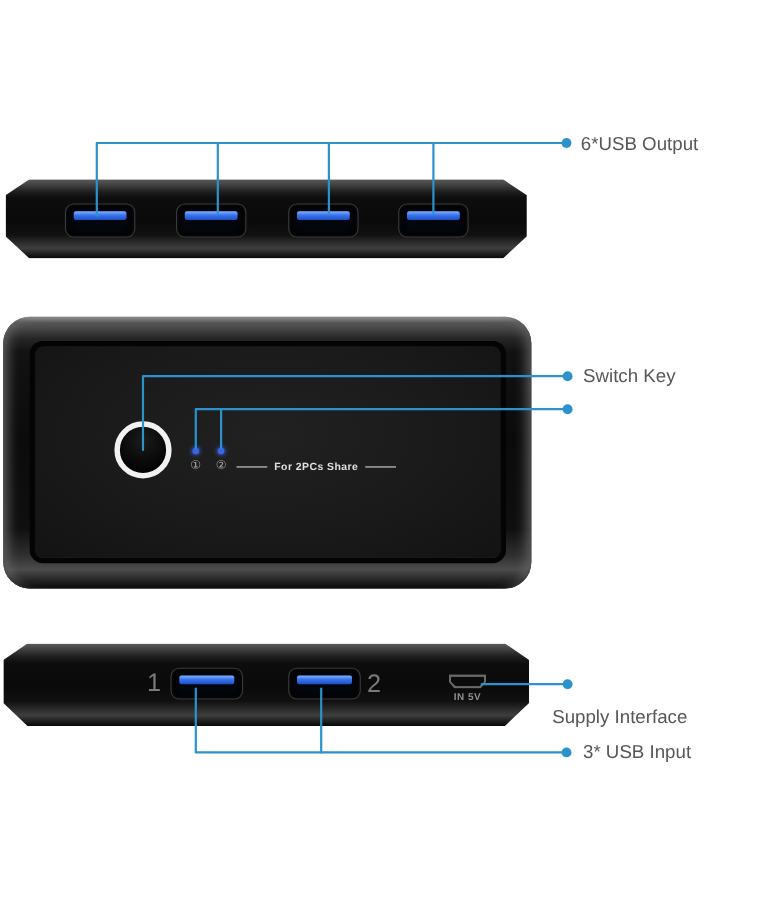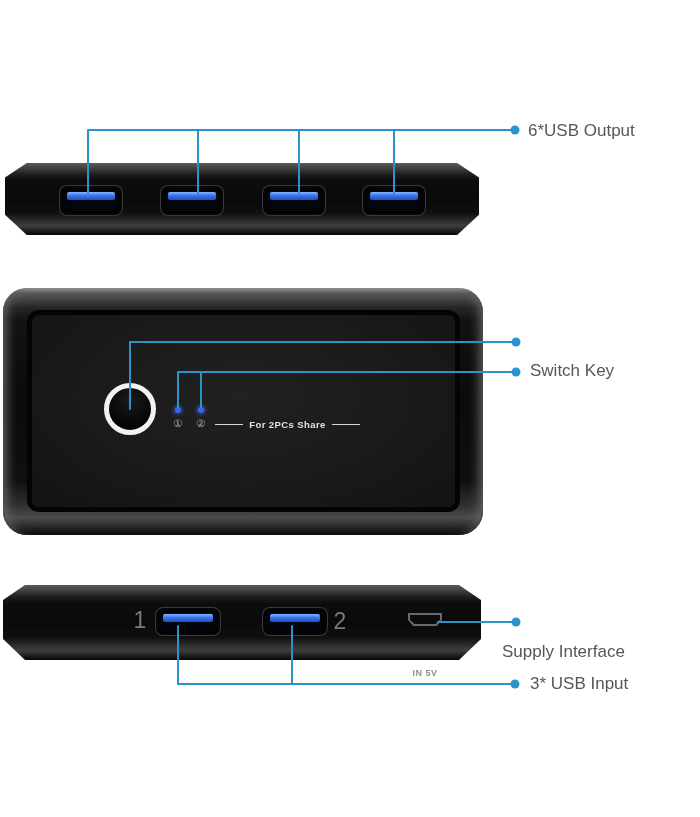--- a/index.html
+++ b/index.html
@@ -35,21 +35,21 @@
   .face-tagline .dashline{flex:1;height:1px;background:#d8d8d8;}
   .face-tagline .tagtext{font-size:9.5px;font-weight:bold;color:#e2e2e2;letter-spacing:.4px;white-space:nowrap;}
 
   
   .port-num{position:absolute;width:22px;text-align:center;font-size:23px;color:#7a7a7a;line-height:24px;}
   .micro-usb{position:absolute;left:405px;top:28px;width:34px;height:13px;
     clip-path:polygon(0 0,100% 0,100% 52%,85% 100%,15% 100%,0 52%);background:#6a6a6a;}
   .micro-usb-inner{position:absolute;left:2px;top:2px;right:2px;bottom:2px;
     clip-path:polygon(0 0,100% 0,100% 52%,85% 100%,15% 100%,0 52%);background:#0b0b0b;}
   .micro-usb-label{position:absolute;left:397px;top:43px;width:50px;text-align:center;
-    font-size:9px;font-weight:bold;color:#8f8f8f;letter-spacing:.5px;margin-top:40px;}
+    font-size:9px;font-weight:bold;color:#8f8f8f;letter-spacing:.5px;}
 
   
   .callout-label{position:absolute;font-size:17px;line-height:20px;color:#56575a;white-space:nowrap;}
 
   svg.callout-overlay{position:absolute;left:0;top:0;pointer-events:none;}
   svg.callout-overlay path{fill:none;stroke:#2b93cb;stroke-width:2;stroke-linecap:round;stroke-linejoin:round;}
   svg.callout-overlay circle{fill:#2b93cb;}
 </style>
 </head>
 <body>
@@ -119,17 +119,17 @@
 
     <path d="M438 622 L516 622"></path>
     <circle cx="516" cy="622" r="4.5"></circle>
 
     <path d="M178 626 L178 684 L515 684"></path>
     <path d="M292 626 L292 684"></path>
     <circle cx="515" cy="684" r="4.5"></circle>
   </svg>
 
   <div class="callout-label" style="left:528px;top:121px;">6*USB Output</div>
-  <div class="callout-label" style="left:530px;top:332px;margin-top:29px;">Switch Key</div>
+  <div class="callout-label" style="left:530px;top:332px;">Switch Key</div>
   <div class="callout-label" style="left:502px;top:642px;">Supply Interface</div>
   <div class="callout-label" style="left:530px;top:674px;">3* USB Input</div>
 
 </div>
 
 </body></html>

